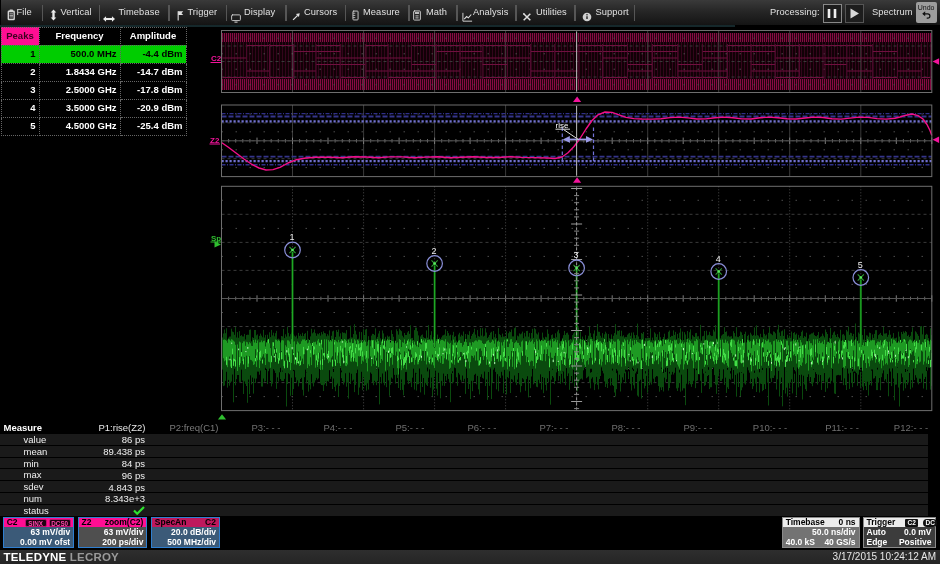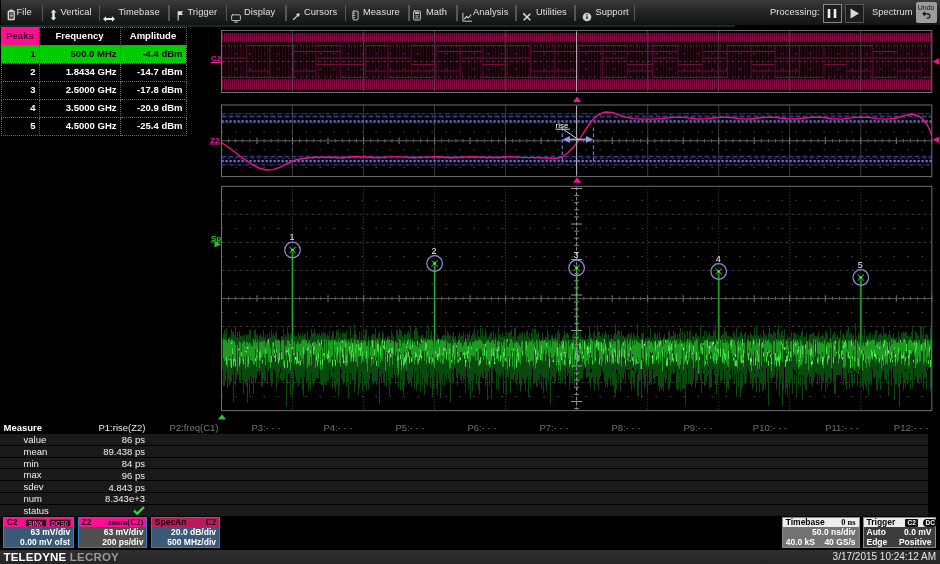--- a/index.html
+++ b/index.html
@@ -28,21 +28,21 @@
 .phead { position:absolute; top:422.3px; width:72px; text-align:center; font-size:9.5px; }
 .phead:first-of-type { font-weight:normal; }
 .srow { position:absolute; left:0; width:928px; height:10.9px; background:#1a1a1a; font-size:9.5px; color:#f0f0f0; }
 .sl { position:absolute; left:3.5px; top:0;margin-left:20px; }
 .sv { position:absolute; right:783px; top:0.5px; }
 #mhdr { position:absolute; left:3.5px; top:421.8px; font-size:9.5px; font-weight:bold; color:#fff; }
 
 .dbox { position:absolute; top:516.8px; height:31.6px; border:1px solid; background:#000; }
 .dhdr { position:relative; height:9.6px; line-height:9.4px; font-size:8.5px; font-weight:bold; color:#000; }
 .dhl { position:absolute; left:3px; top:0; }
-.dhr { position:absolute; right:3px; top:0;font-family:Liberation Serif, serif; }
+.dhr { position:absolute; right:3px; top:0; }
 .badge { position:absolute; top:0.8px; height:8px; line-height:7.5px; font-size:6.3px; color:#ff49ad;
   background:#1c0210; border:1px solid #c00f70; border-radius:2px; width:22px; text-align:center; }
 .tbadge { position:absolute; top:0.8px; height:8px; line-height:7.8px; font-size:6.5px; font-weight:bold;
   color:#fff; background:#111; padding:0 2.5px; }
 .dbody { position:relative; height:20px; font-size:8.5px; font-weight:bold; color:#fff; }
 .drow { position:relative; height:10px; line-height:10px; }
 .drow span:first-child { position:absolute; left:3px; }
 .drow span:last-child { position:absolute; right:3px; }
 
 #bbar { position:absolute; left:0; top:549.8px; width:940px; height:31px; background:linear-gradient(#2e2e2e,#1a1a1a); }

